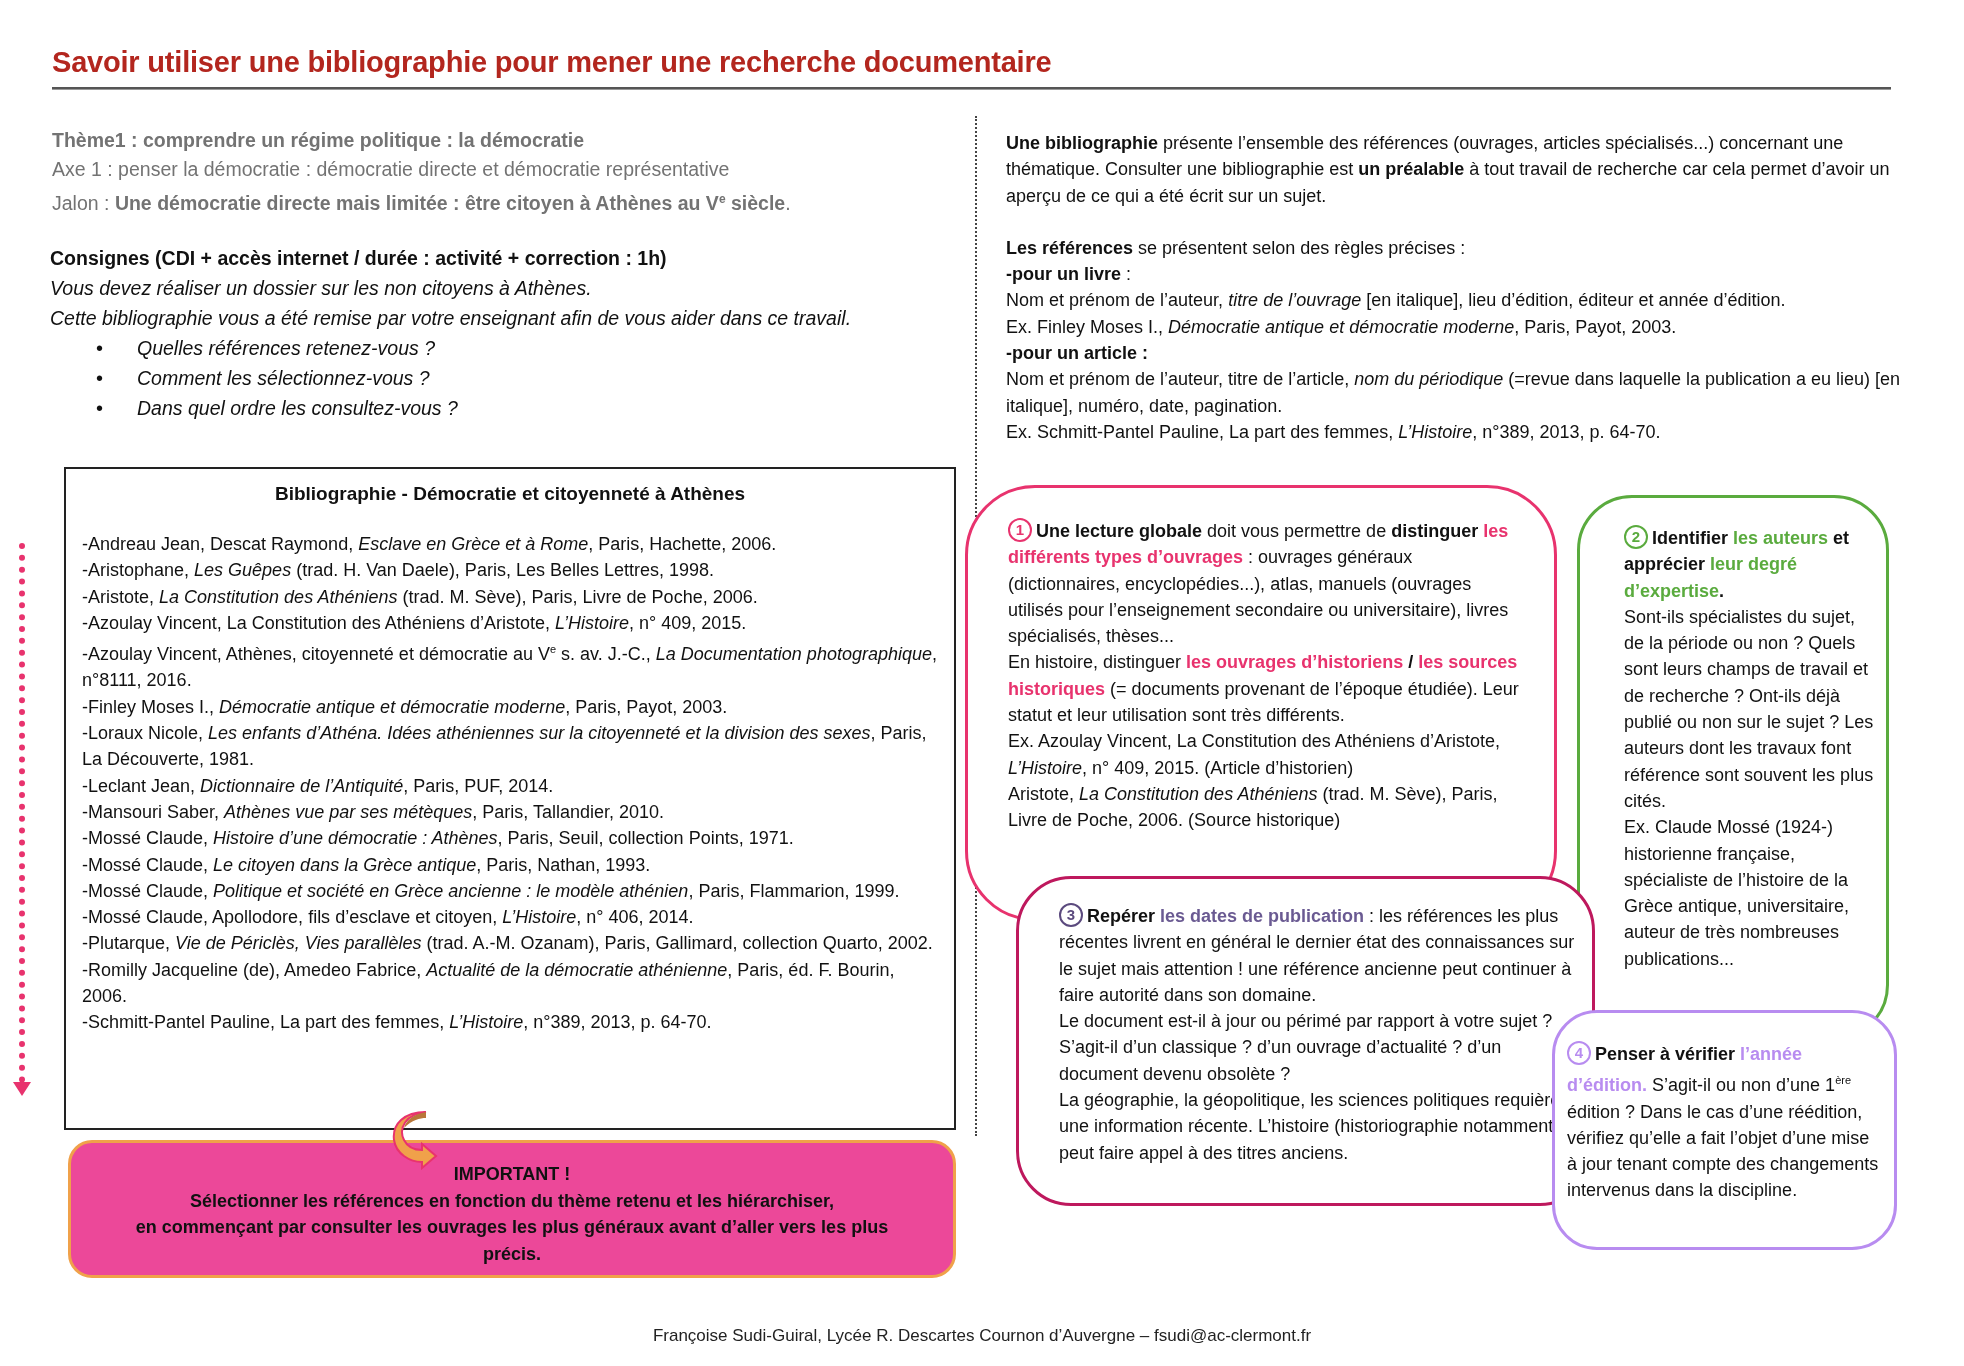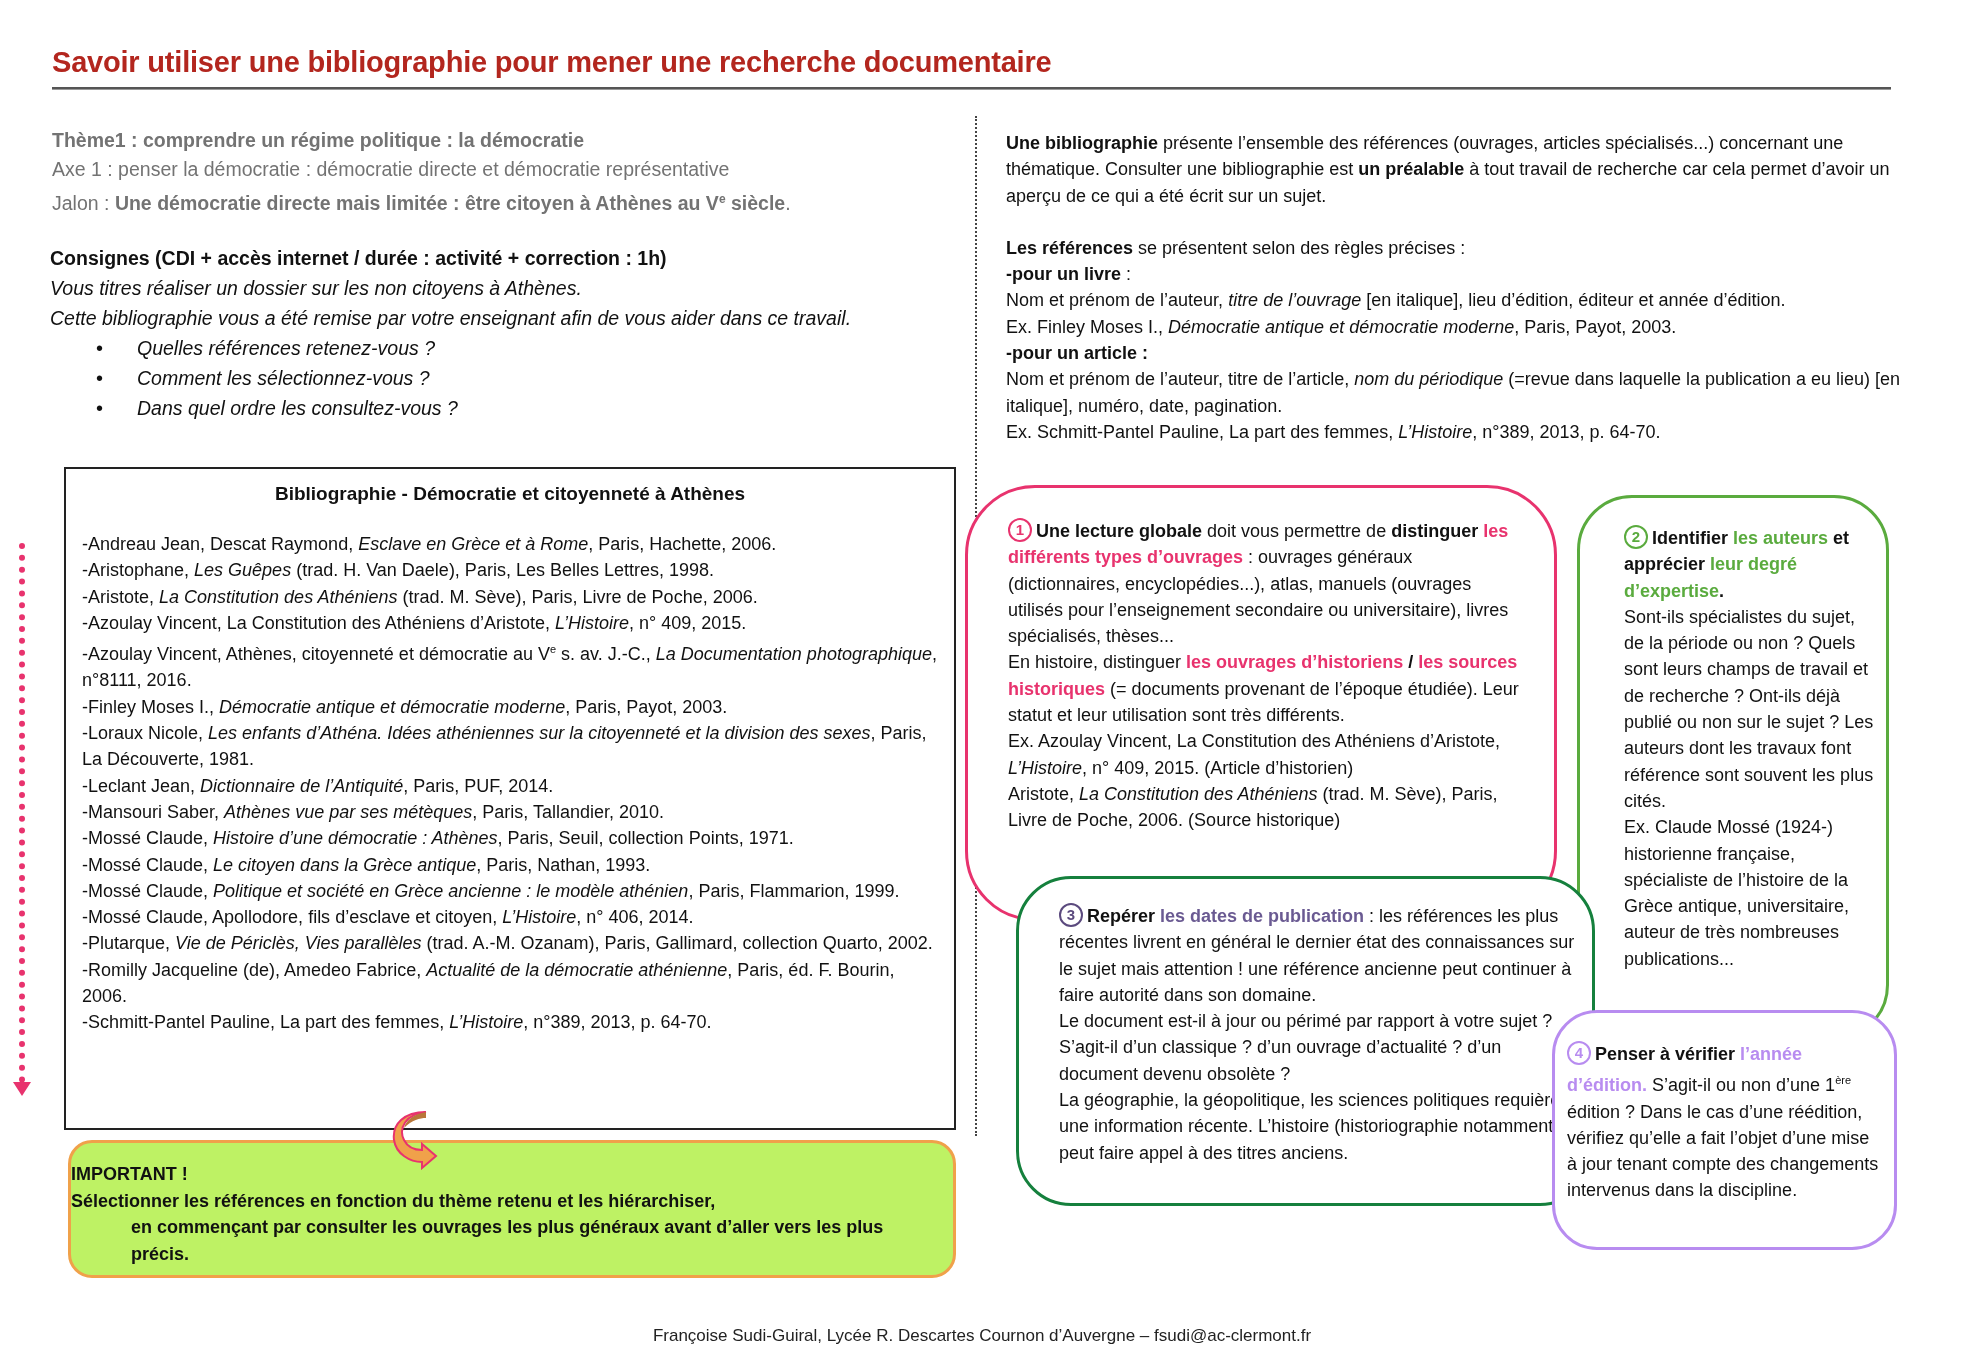--- a/index.html
+++ b/index.html
@@ -29,37 +29,37 @@
 
   .biblio { left: 64px; top: 467px; width: 892px; height: 663px; border: 2px solid #222; background: #fff; padding: 14px 16px 0 16px; }
   .biblio h2 { text-align: center; font-size: 19px; font-weight: bold; margin-bottom: 26px; }
   .biblio p { font-size: 18px; line-height: 26.3px; }
   .biblio i { font-style: italic; margin-top: 28px; }
   .biblio sup { font-size: 11px; }
 
   .dotarrow { left: 19px; top: 543px; height: 540px; border-left: 6px dotted #e8336e; }
   .dotarrow-head { left: 13px; top: 1082px; width: 0; height: 0; border-left: 9px solid transparent; border-right: 9px solid transparent; border-top: 14px solid #e8336e; }
 
-  .important { left: 68px; top: 1140px; width: 888px; height: 138px; border: 3px solid #f0a14a; border-radius: 24px; background: #bef264; text-align: left; padding-top: 18px; font-weight: bold; font-size: 18px; line-height: 26.5px; }
+  .important { left: 68px; top: 1140px; width: 888px; height: 138px; border: 3px solid #f0a14a; border-radius: 24px; background: #ec4899; text-align: center; padding-top: 18px; font-weight: bold; font-size: 18px; line-height: 26.5px; }
   .curl { left: 392px; top: 1110px; width: 50px; height: 60px; }
 
   .box { position: absolute; background: #fff; font-size: 18px; line-height: 26.3px; }
   .box b { font-weight: bold; }
   .box i { font-style: italic; }
   .num { display: inline-block; width: 24px; height: 24px; border-radius: 50%; border: 2px solid currentColor; text-align: center; font-size: 15px; line-height: 20px; font-weight: bold; vertical-align: 2px; margin-right: 4px; }
 
   .box1 { left: 965px; top: 485px; width: 592px; height: 436px; border: 3px solid #e8336e; border-radius: 70px; padding: 30px 26px 0 40px; z-index: 2; }
   .box1 .hl { color: #e8336e; font-weight: bold; }
   .box1 .num { color: #e8336e; }
 
   .box2 { left: 1577px; top: 495px; width: 312px; height: 545px; border: 3px solid #5aab3e; border-radius: 55px; padding: 27px 10px 0 44px; z-index: 1; }
   .box2 .hl { color: #5aab3e; font-weight: bold; }
   .box2 .num { color: #5aab3e; }
 
-  .box3 { left: 1016px; top: 876px; width: 579px; height: 330px; border: 3px solid #15803d; border-radius: 55px; padding: 24px 10px 0 40px; z-index: 3; }
+  .box3 { left: 1016px; top: 876px; width: 579px; height: 330px; border: 3px solid #be185d; border-radius: 55px; padding: 24px 10px 0 40px; z-index: 3; }
   .box3 .hl { color: #6a5a92; font-weight: bold; }
   .box3 .num { color: #5b4a7e; }
 
   .box4 { left: 1552px; top: 1010px; width: 345px; height: 240px; border: 3px solid #b88cf0; border-radius: 45px; padding: 28px 10px 0 12px; z-index: 4; }
   .box4 .hl { color: #b88cf0; font-weight: bold; }
   .box4 .num { color: #b88cf0; }
   .box4 sup { font-size: 11px; }
 
   .footer { left: 0; top: 1326px; width: 1964px; text-align: center; font-size: 17px; color: #222; }
 </style>
@@ -70,21 +70,21 @@
 <div class="abs title-rule"></div>
 
 <div class="abs theme">
   <div class="b">Thème1 : comprendre un régime politique : la démocratie</div>
   <div>Axe 1 : penser la démocratie : démocratie directe et démocratie représentative</div>
   <div><span>Jalon : </span><span class="b"><span>Une démocratie directe mais limitée : être citoyen à Athènes au V</span><sup>e</sup><span> siècle</span></span><span>.</span></div>
 </div>
 
 <div class="abs consignes">
   <div class="head">Consignes (CDI + accès internet / durée : activité + correction : 1h)</div>
-  <div class="it">Vous titres réaliser un dossier sur les non citoyens à Athènes.</div>
+  <div class="it">Vous devez réaliser un dossier sur les non citoyens à Athènes.</div>
   <div class="it">Cette bibliographie vous a été remise par votre enseignant afin de vous aider dans ce travail.</div>
   <ul>
     <li>Quelles références retenez-vous ?</li>
     <li>Comment les sélectionnez-vous ?</li>
     <li>Dans quel ordre les consultez-vous ?</li>
   </ul>
 </div>
 
 <div class="abs vrule"></div>
 

